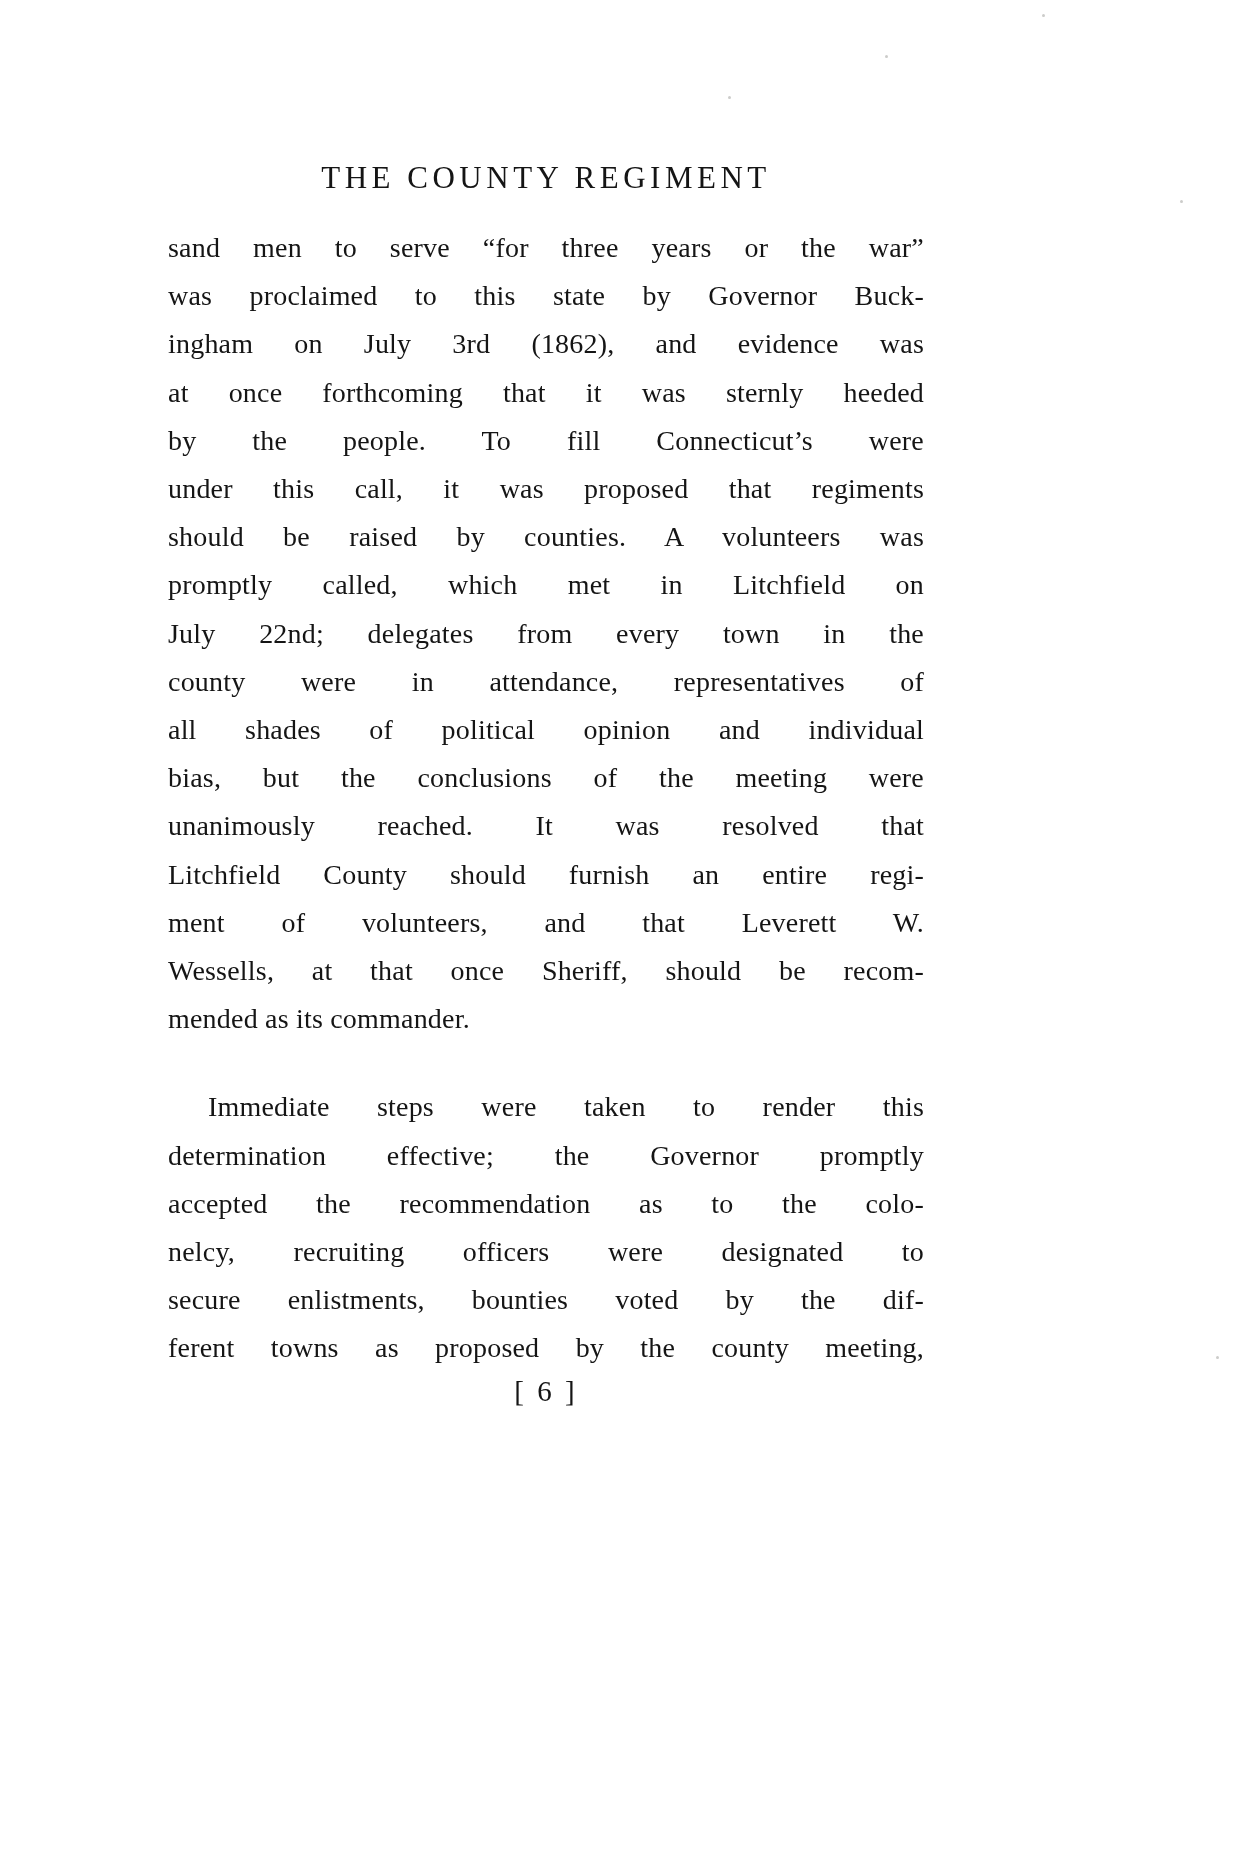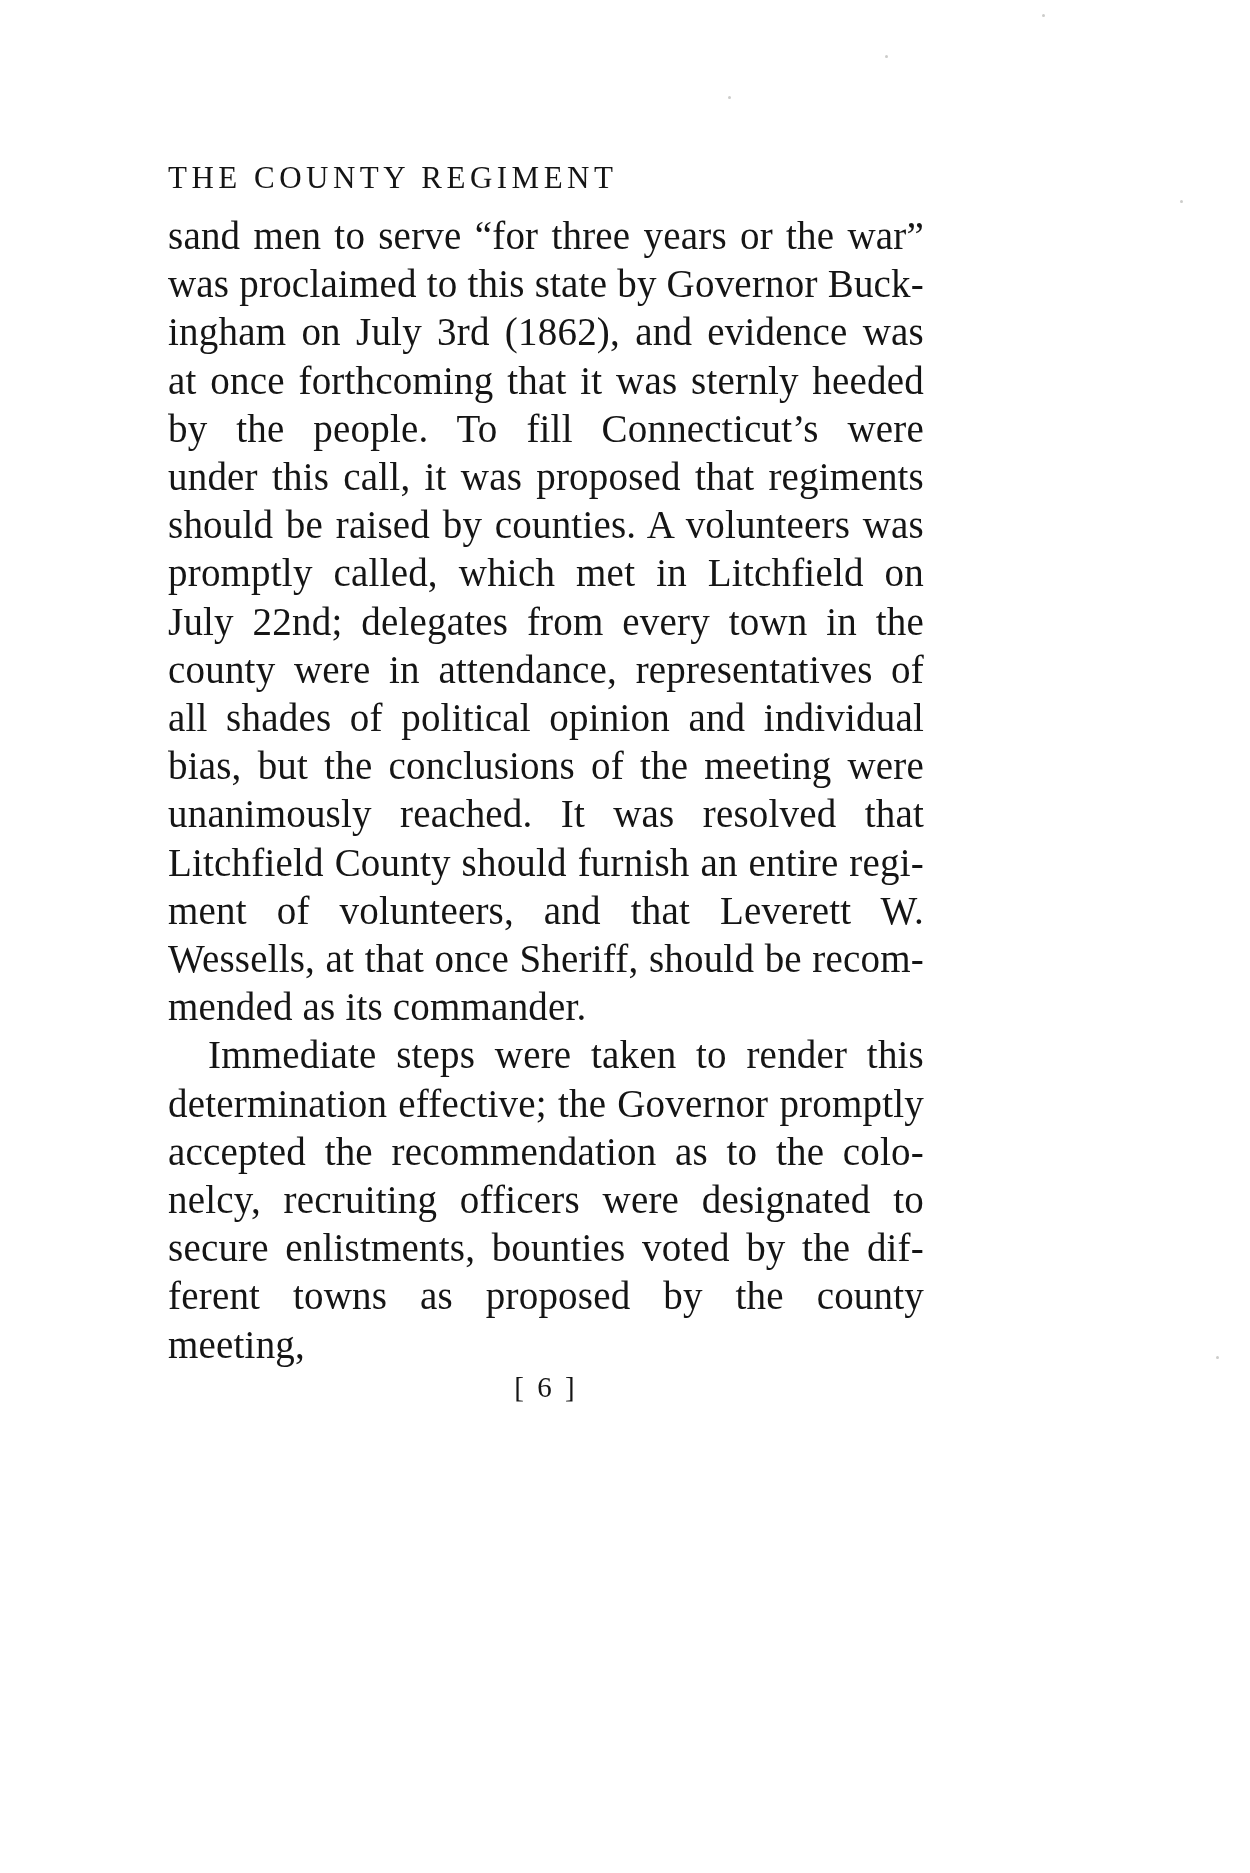--- a/index.html
+++ b/index.html
@@ -20,43 +20,44 @@
     font-family: "Liberation Serif", serif;
     overflow: hidden;
   }
   .text-column {
     position: absolute;
     left: 168px;
     top: 160px;
     width: 756px;
   }
   .page-header {
-    text-align: left;
+    text-align: center;
     font-size: 31px;
     letter-spacing: 4.5px;
     white-space: nowrap;
-    margin-bottom: 16px;
+    margin-bottom: 28px;
     font-weight: 400;
   }
   .paragraph {
     margin: 0;
   }
   .line {
-    font-size: 39px;
+    font-size: 28px;
     line-height: 48.2px;
     text-align: justify;
     text-align-last: justify;
     letter-spacing: 0.2px;
   }
   .line.last {
     text-align: right;
     text-align-last: left;
   }
   .line.indent {
     text-indent: 40px;
+    margin-top: 40px;
   }
   .page-number {
     text-align: center;
     font-size: 29px;
     letter-spacing: 3px;
     margin-top: 2px;
   }
   
   .speck {
     position: absolute;

